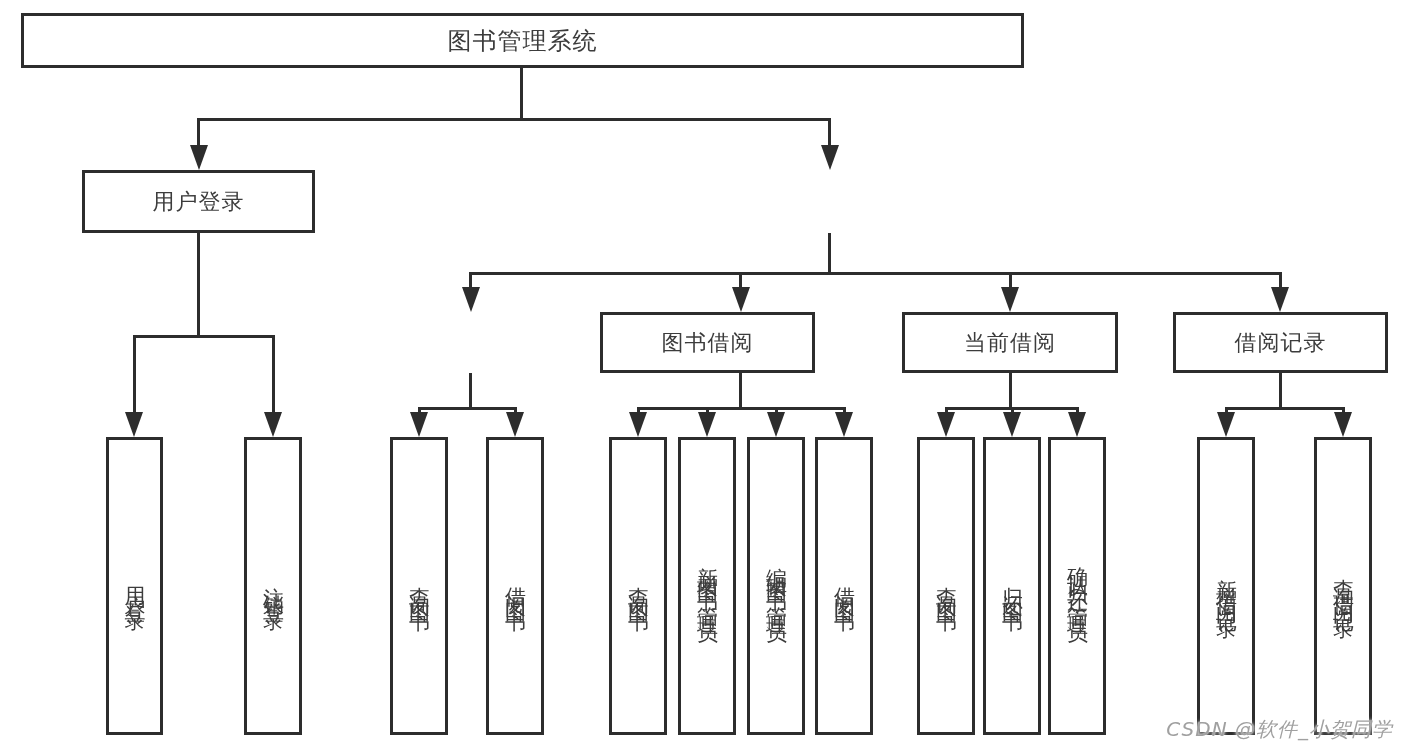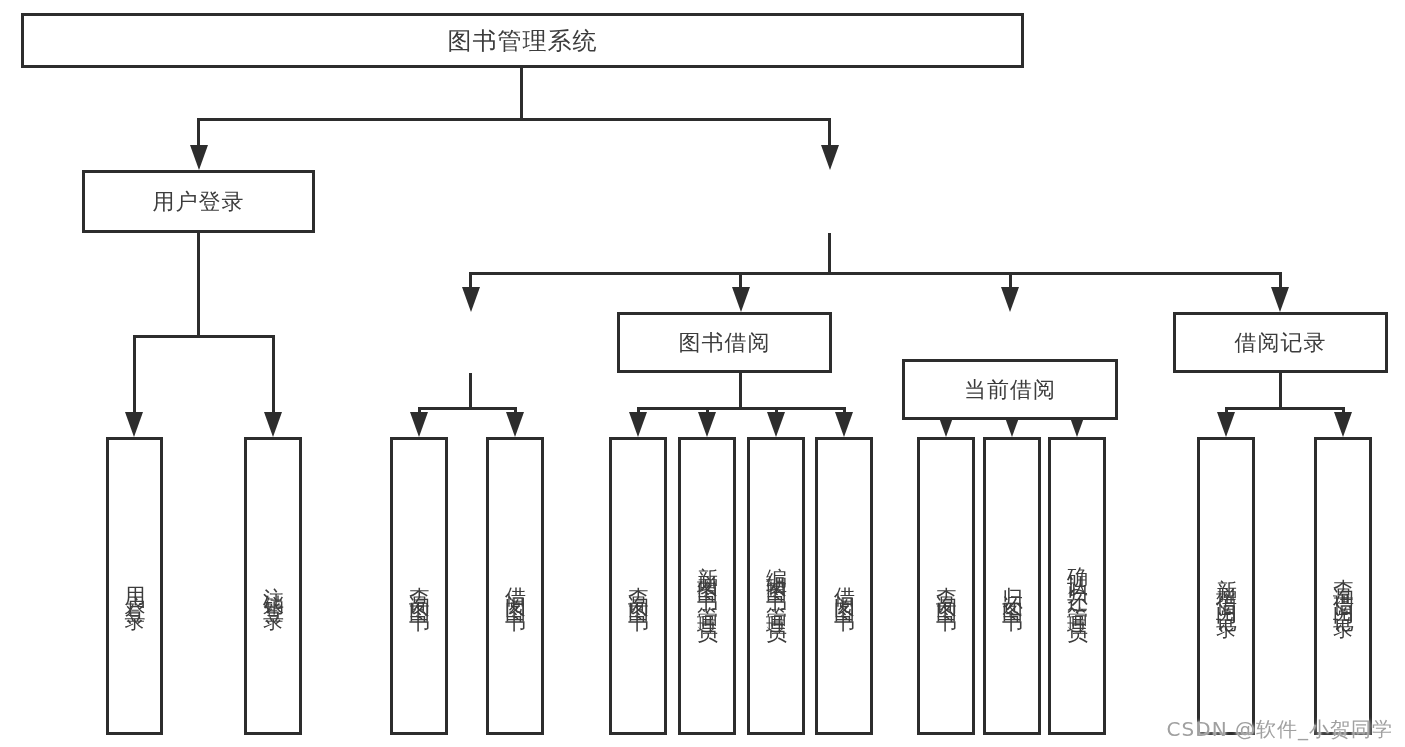--- a/index.html
+++ b/index.html
@@ -60,20 +60,21 @@
   }
   .watermark {
     position: absolute;
     right: 12px;
     bottom: 4px;
     font-size: 20px;
     color: var(--watermark);
     text-shadow: 0 0 4px #ffffff, 0 0 2px #ffffff;
     z-index: 3;
     letter-spacing: 1px;
+    font-style: italic;
   }
 </style>
 </head>
 <body>
 
 <div class="canvas">
 
   <div class="ln v" style="left:520px; top:68px; height:50px;"></div>
   <div class="ln v" style="left:197px; top:233px; height:102px;"></div>
   <div class="ln v" style="left:828px; top:233px; height:39px;"></div>
@@ -138,25 +139,25 @@
   <div class="bx title" style="left:21px; top:13px; width:1003px; height:55px;">
     <span>图书管理系统</span>
   </div>
 
   <div class="bx" style="left:82px; top:170px; width:233px; height:63px;">
     <span>用户登录</span>
   </div>
 
 
 
-  <div class="bx" style="left:617px; top:312px; width:215px; height:61px;">
+  <div class="bx" style="left:600px; top:312px; width:215px; height:61px;">
     <span>图书借阅</span>
   </div>
 
-  <div class="bx" style="left:902px; top:312px; width:216px; height:61px;margin-top:47px;">
+  <div class="bx" style="left:902px; top:312px; width:216px; height:61px;">
     <span>当前借阅</span>
   </div>
 
   <div class="bx" style="left:1173px; top:312px; width:215px; height:61px;">
     <span>借阅记录</span>
   </div>
 
   <div class="vx" style="left:106px; top:437px; width:57px; height:298px;">
     <span>用户登录</span>
   </div>

